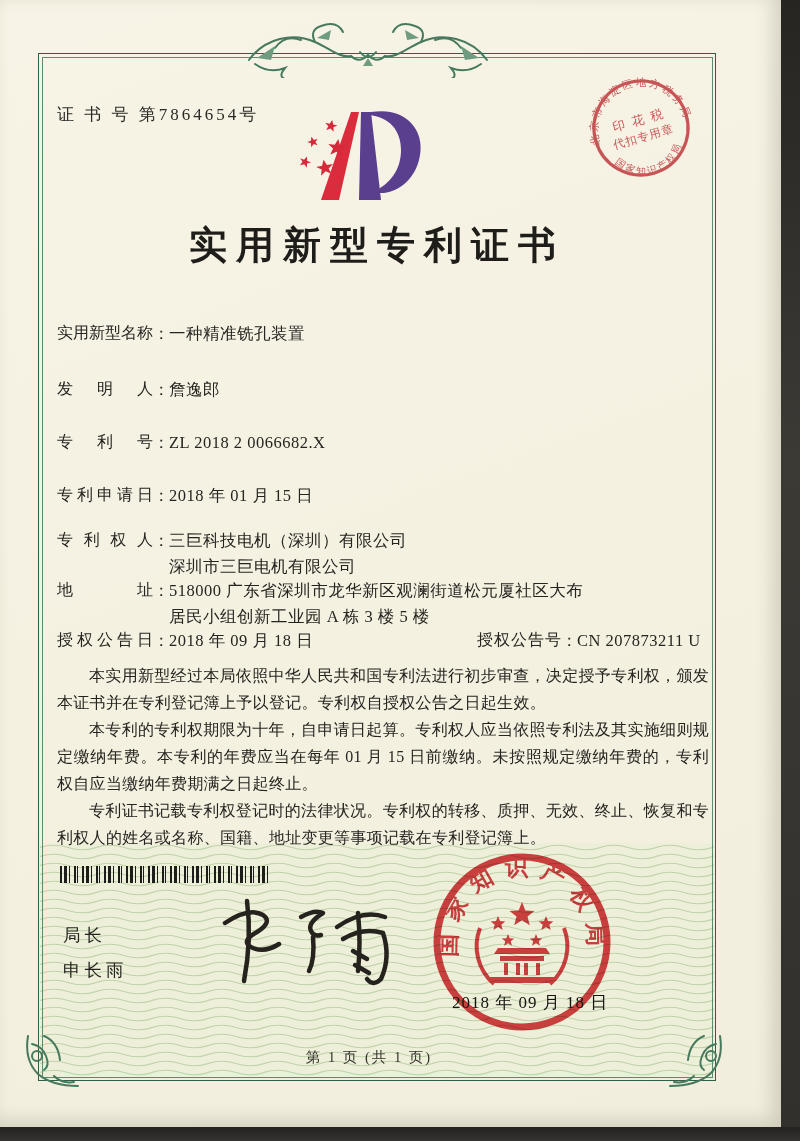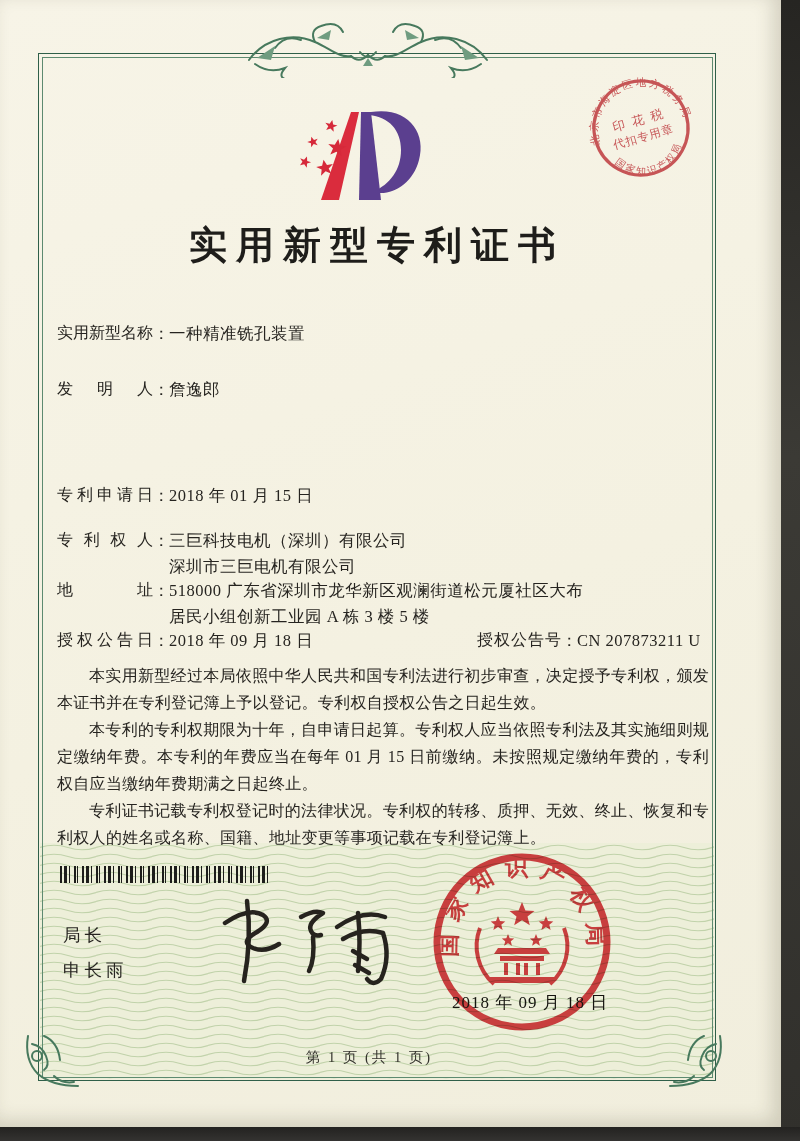--- a/index.html
+++ b/index.html
@@ -138,20 +138,21 @@
   <svg class="corner-fl right" width="80" height="56" viewBox="0 0 80 56">
     <g stroke="#47795d" fill="none" stroke-width="2" stroke-linecap="round">
       <path d="M8,4 q-4,24 10,38 q14,12 40,12"></path>
       <path d="M12,12 q10,2 14,12 q4,10 -2,14"></path>
       <path d="M24,4 q14,6 16,24"></path>
       <circle cx="17" cy="24" r="5"></circle>
       <path d="M34,44 q8,8 20,6"></path>
     </g>
   </svg>
 
+  <div class="cert-no">证 书 号 第7864654号</div>
 
   <svg style="position:absolute;left:293px;top:104px" width="140" height="104" viewBox="0 0 140 104">
     <defs>
       <path id="st" d="M0,-10 L2.9,-3.1 10,-3.1 4.2,1.2 6.2,8.1 0,4 -6.2,8.1 -4.2,1.2 -10,-3.1 -2.9,-3.1 Z" fill="#d6293a"></path>
     </defs>
     <path d="M78,8 C114,2 134,28 126,56 C120,80 98,93 80,88 C97,80 108,66 108,46 C108,26 96,13 76,11 Z" fill="#5b3f8f"></path>
     <path d="M68,8 L78,8 L88,96 L66,96 Z" fill="#5b3f8f"></path>
     <path d="M58,8 L66,8 L46,96 L28,96 Z" fill="#da2c3d"></path>
     <use href="#st" transform="translate(38,22) scale(0.62) rotate(12)"></use>
     <use href="#st" transform="translate(20,38) scale(0.55) rotate(-18)"></use>
@@ -178,20 +179,23 @@
     </g>
   </svg>
 
   <div class="title">实用新型专利证书</div>
 
   <div class="row" style="top:323px">
     <span class="lbl">实用新型名称</span><span class="colon">：</span><span class="val">一种精准铣孔装置</span>
   </div>
   <div class="row" style="top:379px">
     <span class="lbl">发明人</span><span class="colon">：</span><span class="val">詹逸郎</span>
+  </div>
+  <div class="row" style="top:432px">
+    <span class="lbl">专利号</span><span class="colon">：</span><span class="val">ZL 2018 2 0066682.X</span>
   </div>
   <div class="row" style="top:485px">
     <span class="lbl">专利申请日</span><span class="colon">：</span><span class="val">2018 年 01 月 15 日</span>
   </div>
   <div class="row" style="top:530px">
     <span class="lbl">专利权人</span><span class="colon">：</span><span class="val">三巨科技电机（深圳）有限公司</span>
   </div>
   <div class="val2" style="top:556px">深圳市三巨电机有限公司</div>
   <div class="row" style="top:580px">
     <span class="lbl">地址</span><span class="colon">：</span><span class="val">518000 广东省深圳市龙华新区观澜街道松元厦社区大布</span>

